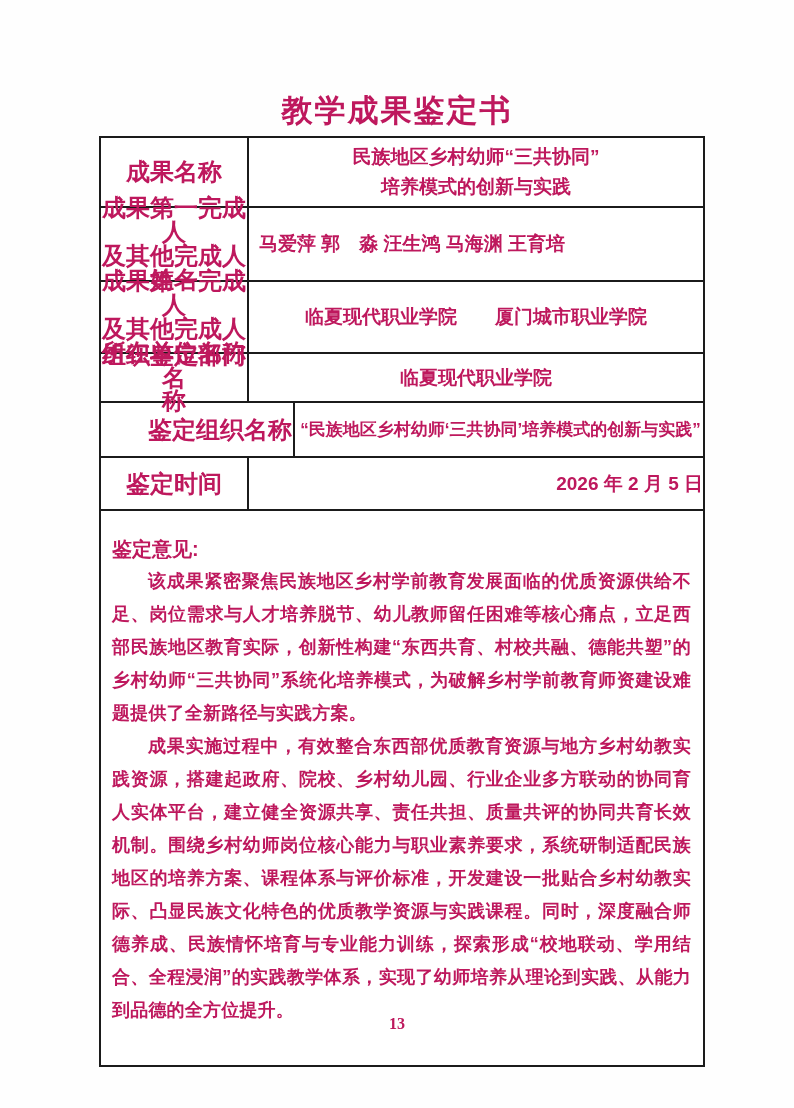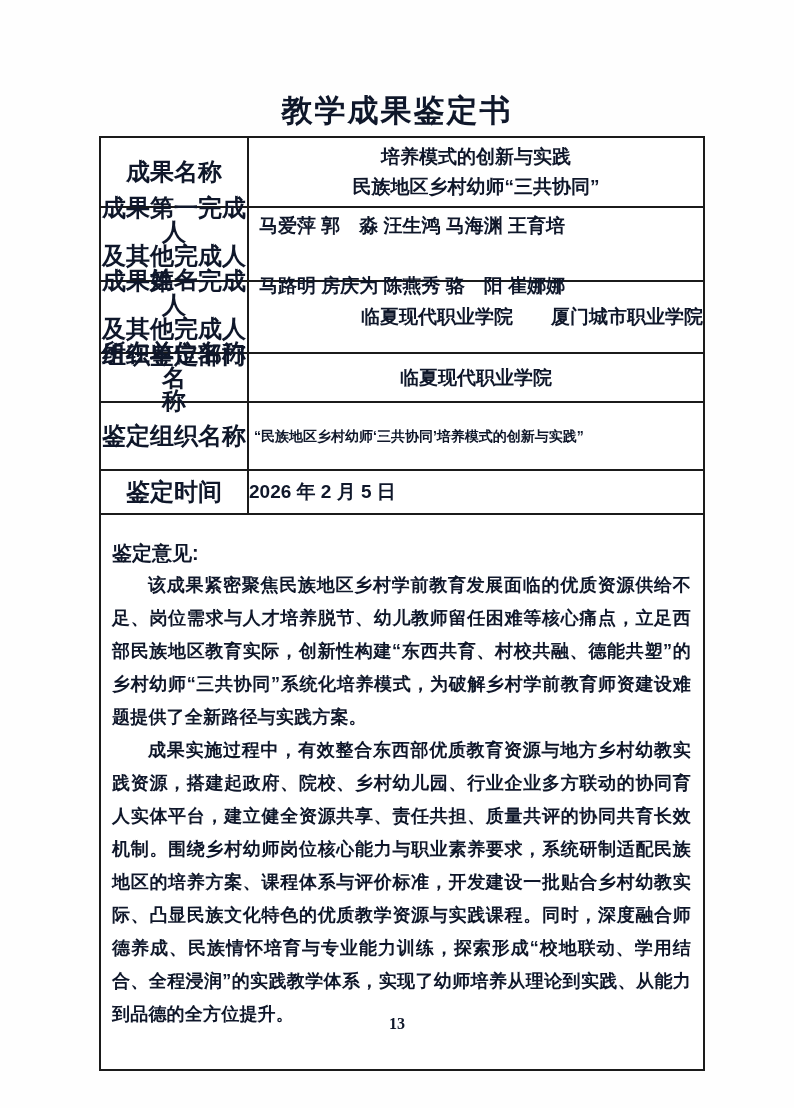--- a/index.html
+++ b/index.html
@@ -1,21 +1,21 @@
 <!DOCTYPE html>
 <html><head>
 <meta charset="utf-8">
 <style>
   html,body { margin:0; padding:0; background:#ffffff; }
   .page {
     position:relative;
     width:794px; height:1108px;
     background:#fefefe;
     font-family:"Liberation Sans", sans-serif;
-    color:#0f172a;
+    color:#be185d;
     overflow:hidden;
   }
   .doc-title {
     position:absolute; top:90px; left:0; width:100%;
     margin:0; text-align:center;
     font-family:"Liberation Serif", serif;
     font-size:31px; font-weight:bold; letter-spacing:2px;
   }
   .appraisal-table {
     position:absolute; left:99px; top:136px; width:606px;
@@ -36,29 +36,29 @@
   .value-cell {
     flex:1; min-width:0;
     display:flex; flex-direction:column; justify-content:center;
     font-weight:600; font-size:19px; line-height:28px;
   }
   .r1 { height:70px; }
   .r1 .value-cell { text-align:center; justify-content:space-evenly; padding:4px 0; }
   .r2 { height:74px; }
   .r2 .value-cell { align-items:flex-start; text-align:left; padding:4px 16px 4px 10px; justify-content:space-evenly;gap:32px; }
   .r3 { height:72px; }
-  .r3 .value-cell { text-align:right; }
+  .r3 .value-cell { text-align:center; }
   .r4 { height:49px; }
   .r4 .label-cell { line-height:23px; }
   .r4 .value-cell { text-align:center; }
-  .r5 { height:68px; }
-  .r5 .value-cell { justify-content:space-evenly; padding:4px 2px 4px 5px; font-size:14px; white-space:nowrap; }
+  .r5 { height:55px;padding-left:46px; }
+  .r5 .value-cell { justify-content:space-evenly; padding:4px 2px 4px 5px; font-size:17px; white-space:nowrap;align-items:center; }
   .r5 .org-line2 { padding-left:38px; }
-  .r6 { height:44px; }
-  .r6 .value-cell { text-align:left;border-radius:18px; }
+  .r6 { height:53px;gap:40px; }
+  .r6 .value-cell { text-align:right;border-radius:18px; }
   .opinion-row { height:554px; display:block; overflow:hidden; padding:22px 12px 0 11px; box-sizing:border-box; }
   .opinion-label { font-weight:bold; font-size:20px; line-height:32px; }
   .opinion-row p {
     margin:0; text-indent:2em;
     font-size:18px; line-height:33px;
     text-align:justify; font-weight:600;
     letter-spacing:0.2px;
   }
   .page-number {
     position:absolute; top:1015px; left:0; width:100%;
@@ -73,34 +73,33 @@
 
   <h1 class="doc-title">教学成果鉴定书</h1>
 
   <div class="appraisal-table">
 
     <div class="t-row r1">
       <div class="cell label-cell">
         <span>成果名称</span>
       </div>
       <div class="cell value-cell">
+        <span>民族地区乡村幼师“三共协同”</span>
         <span>培养模式的创新与实践</span>
-        <span>民族地区乡村幼师“三共协同”</span>
       </div>
     </div>
 
     <div class="t-row r2">
       <div class="cell label-cell">
         <span>成果第一完成人</span>
         <span>及其他完成人</span>
         <span>姓名</span>
       </div>
       <div class="cell value-cell">
         <span>马爱萍 郭　淼 汪生鸿 马海渊 王育培</span>
-        <span>马路明 房庆为 陈燕秀 骆　阳 崔娜娜</span>
       </div>
     </div>
 
     <div class="t-row r3">
       <div class="cell label-cell">
         <span>成果第一完成人</span>
         <span>及其他完成人</span>
         <span>所在单位名称</span>
       </div>
       <div class="cell value-cell">

